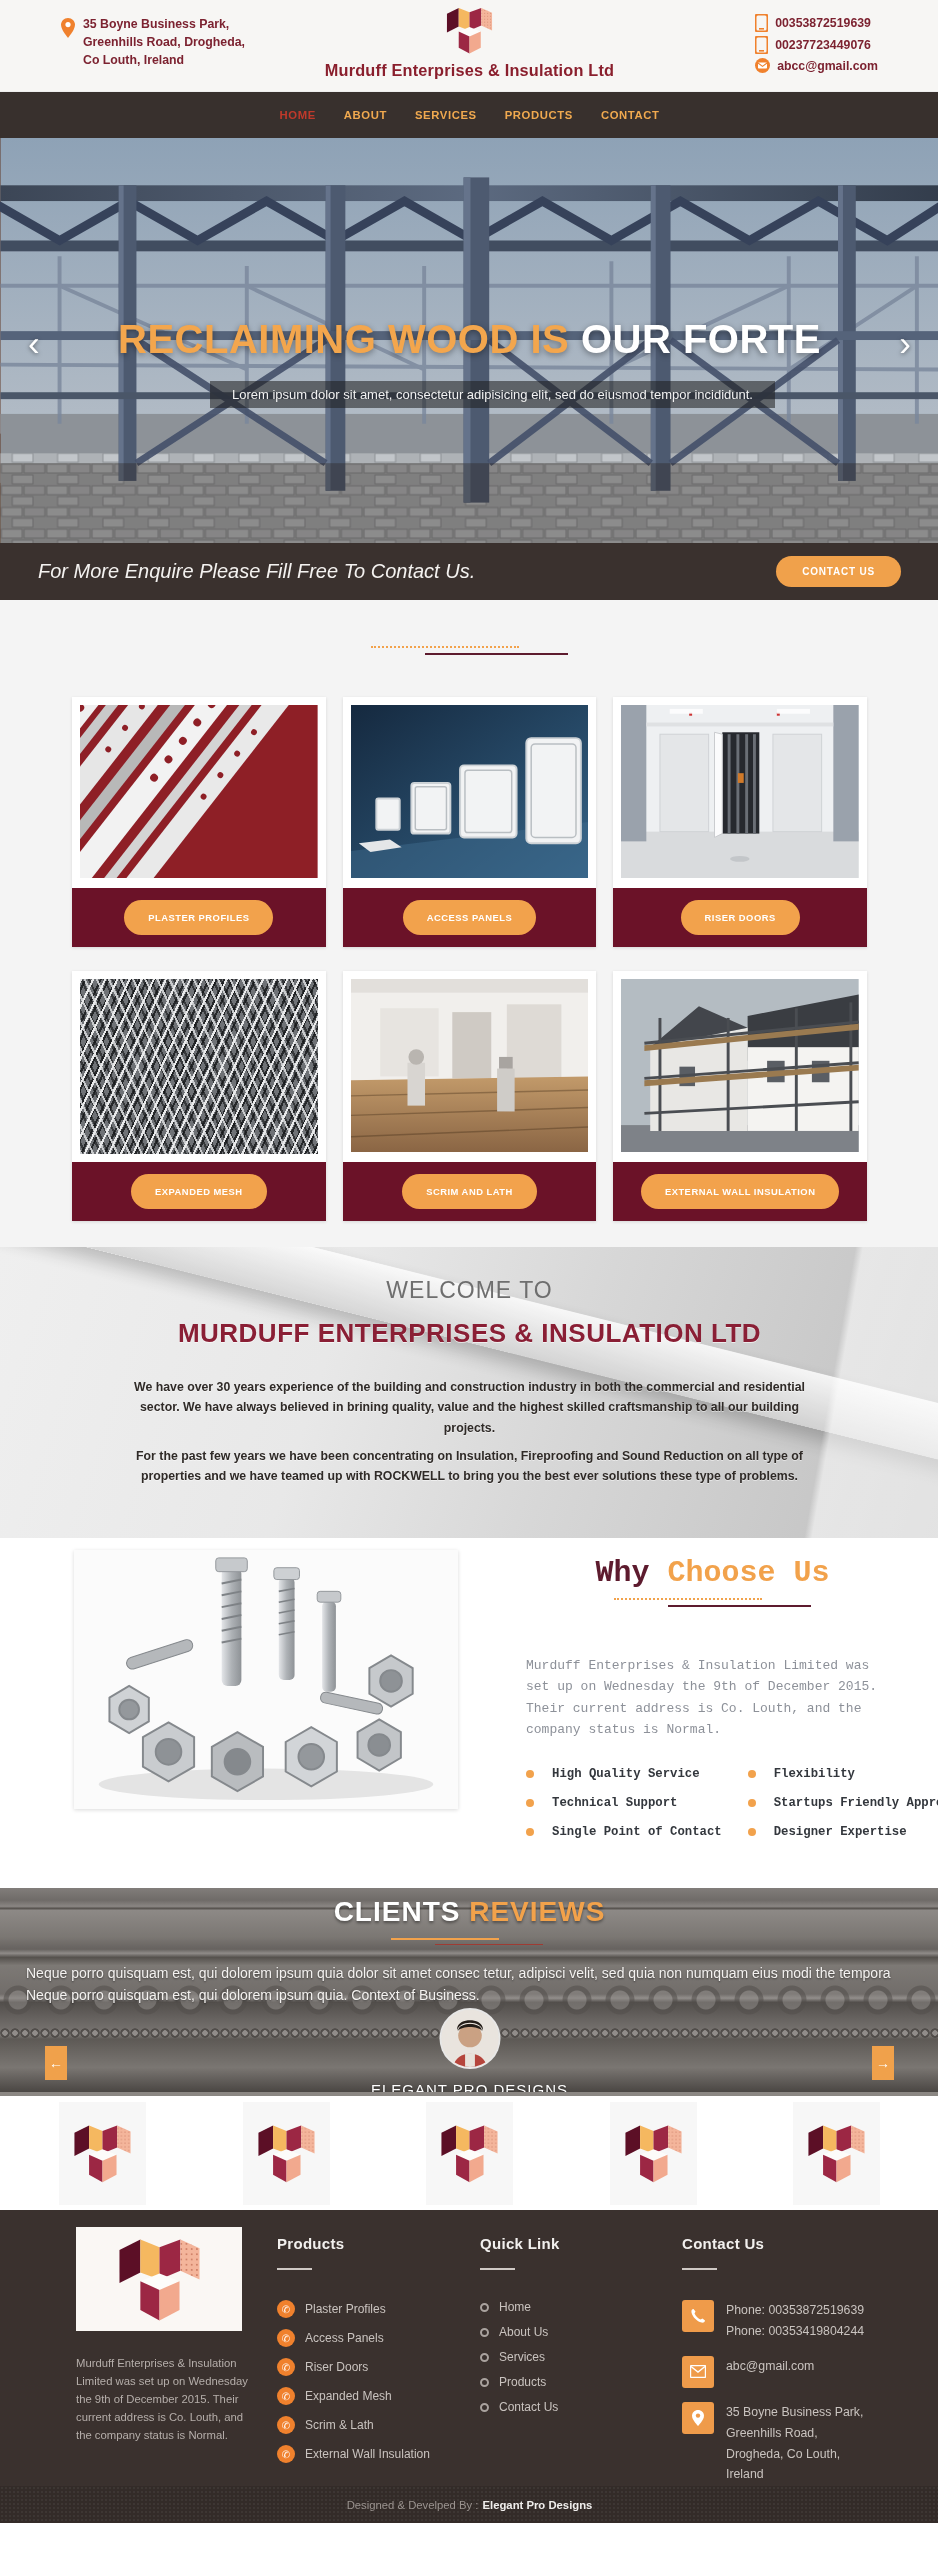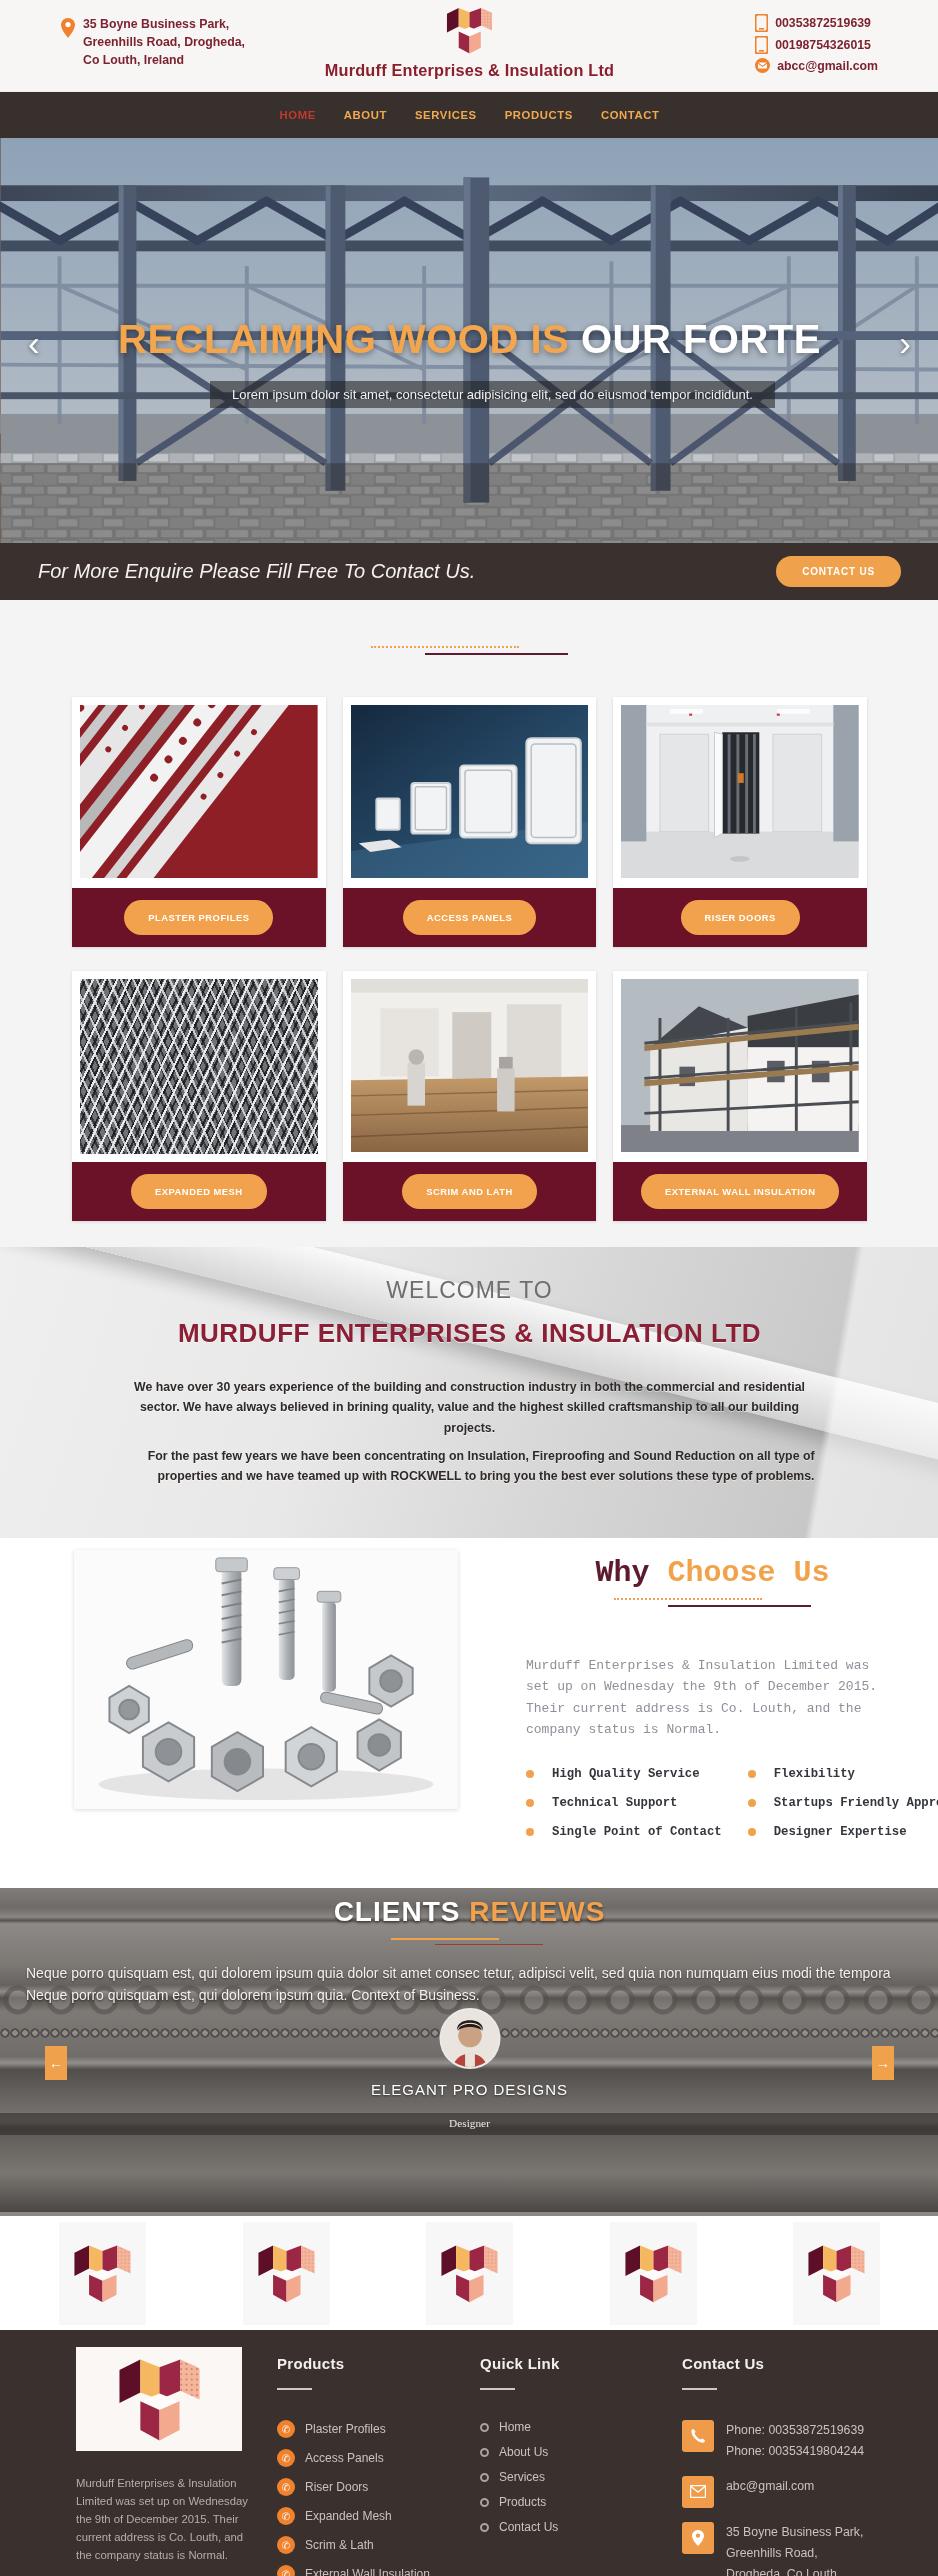--- a/index.html
+++ b/index.html
@@ -66,38 +66,38 @@
     background:linear-gradient(108deg, #efefef 0%, #e8e8e8 35%, #d7d7d7 60%, #c0c0c0 100%); }
   .welcome::before { content:""; position:absolute; left:-79px; top:63px; width:1282px; height:55px;
     background:linear-gradient(#fdfdfd, #d3d3d3); transform:rotate(14deg); box-shadow:0 10px 18px rgba(0,0,0,.25); opacity:.85; }
   .welcome::after { content:""; position:absolute; right:-197px; top:-79px; width:690px; height:453px;
     background:linear-gradient(100deg, transparent 55%, rgba(255,255,255,.55) 56%); }
   .welcome .inner { position:relative; z-index:2; text-align:center; padding-top:30px; }
   .welcome .kicker { color:#6e6e6e; font-size:23px; letter-spacing:1px; }
   .welcome .wtitle { color:#8a1f35; font-size:26px; font-weight:bold; margin-top:14px; letter-spacing:0.5px; text-shadow:0 1px 0 rgba(255,255,255,.6); }
   .welcome p { width:690px; margin:0 auto; color:#2f2a27; font-size:12.3px; font-weight:bold; line-height:1.65; text-shadow:0 1px 0 rgba(255,255,255,.5); }
   .welcome p.p1 { margin-top:28px; }
-  .welcome p.p2 { margin-top:8px;text-align:right; }
+  .welcome p.p2 { margin-top:8px; }
 
   
   .why { height:350px; background:#ffffff; position:relative; }
   .why-img { position:absolute; left:74px; top:12px; width:384px; height:259px; background:#fff; box-shadow:0 1px 4px rgba(0,0,0,.15); }
   .why-right { position:absolute; left:526px; top:18px; width:373px;font-family:Liberation Mono, monospace; }
   .why-head { text-align:center; font-size:30px; font-weight:bold; }
   .why-head .c1 { color:#5d1b2e; }
   .why-head .c2 { color:#f2a24b; }
   .why .head-lines { margin-top:8px; }
   .why-para { margin-top:45px; color:#8d9199; font-size:13px; line-height:1.65; }
   .why-bullets { margin-top:26px; display:flex; gap:26px; }
   .why-bullets ul { list-style:none; }
   .why-bullets li { font-size:12.3px; font-weight:bold; color:#33373d; margin-bottom:15px; display:flex; align-items:center; gap:18px; white-space:nowrap; }
   .dot { width:8px; height:8px; border-radius:50%; background:#f2a24c; flex:0 0 auto; }
 
   
-  .reviews { height:324px; position:relative; overflow:hidden; color:#fff;
+  .reviews { height:204px; position:relative; overflow:hidden; color:#fff;
     background-color:#6b6764;
     background-image:linear-gradient(#817d7a 0%, #6f6b68 6%, #8a8683 9%, #57534f 10%, #8d8986 11%, #7b7773 24%, #66625f 30%, #8f8b88 32%, #55514d 34%, #7d7975 38%, #716d6a 52%, #938f8c 54%, #524e4b 56%, #7b7774 72%, #5d5955 74%, #7a7672 88%, #4a4643 100%); }
   .reviews .dart-row { position:absolute; left:0; right:0; top:87px; height:49px; opacity:.55;
     background-image:radial-gradient(circle at 18px 25px, #8d8986 0 9px, #524e4b 10px 14px, transparent 15px);
     background-size:43px 49px; }
   .reviews .bead-row { position:absolute; left:0; right:0; top:140px; height:10px; opacity:.6;
     background-image:radial-gradient(circle at 5px 5px, #a09c99 0 2.5px, #3a3633 3px 4.4px, transparent 5px);
     background-size:10px 10px; }
   .rev-head { position:relative; z-index:2; text-align:center; font-size:28px; font-weight:bold; letter-spacing:1px; padding-top:8px; text-shadow:0 2px 3px rgba(0,0,0,.4); }
   .rev-head .c1 { color:#ffffff; }
@@ -190,21 +190,21 @@
           <rect x="0.5" y="0.5" width="12" height="17" rx="2.5" fill="none" stroke="#f0812d" stroke-width="2"></rect>
           <rect x="4" y="14" width="5" height="1.6" fill="#f0812d"></rect>
         </svg>
         <span>00353872519639</span>
       </div>
       <div class="row">
         <svg width="13" height="18" viewBox="0 0 13 18">
           <rect x="0.5" y="0.5" width="12" height="17" rx="2.5" fill="none" stroke="#f0812d" stroke-width="2"></rect>
           <rect x="4" y="14" width="5" height="1.6" fill="#f0812d"></rect>
         </svg>
-        <span>00198754326015</span>
+        <span>00237723449076</span>
       </div>
       <div class="row">
         <svg width="15" height="15" viewBox="0 0 15 15">
           <circle cx="7.5" cy="7.5" r="7.5" fill="#f0812d"></circle>
           <rect x="3" y="4.6" width="9" height="6" rx="0.8" fill="#fff"></rect>
           <path d="M3 5l4.5 3.4L12 5" fill="none" stroke="#f0812d" stroke-width="1.1"></path>
         </svg>
         <span>abcc@gmail.com</span>
       </div>
     </div>

